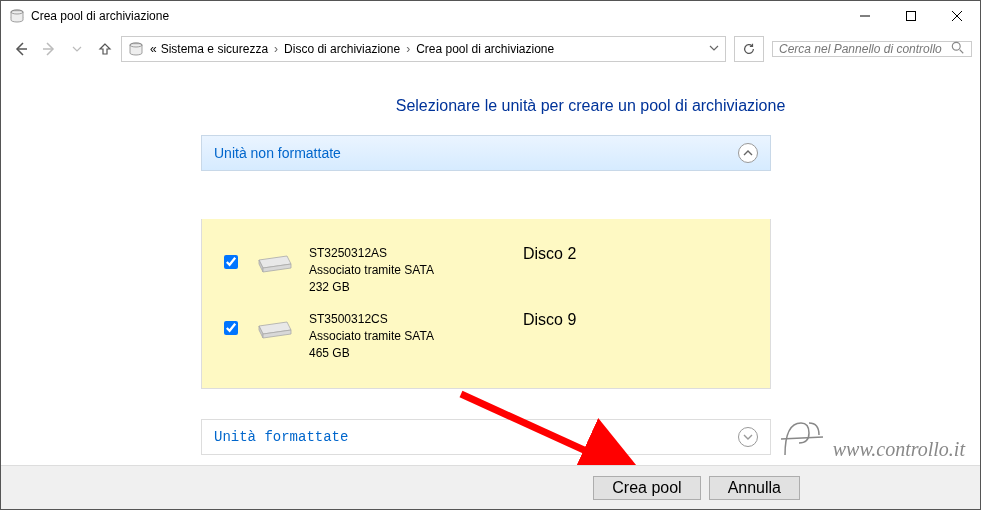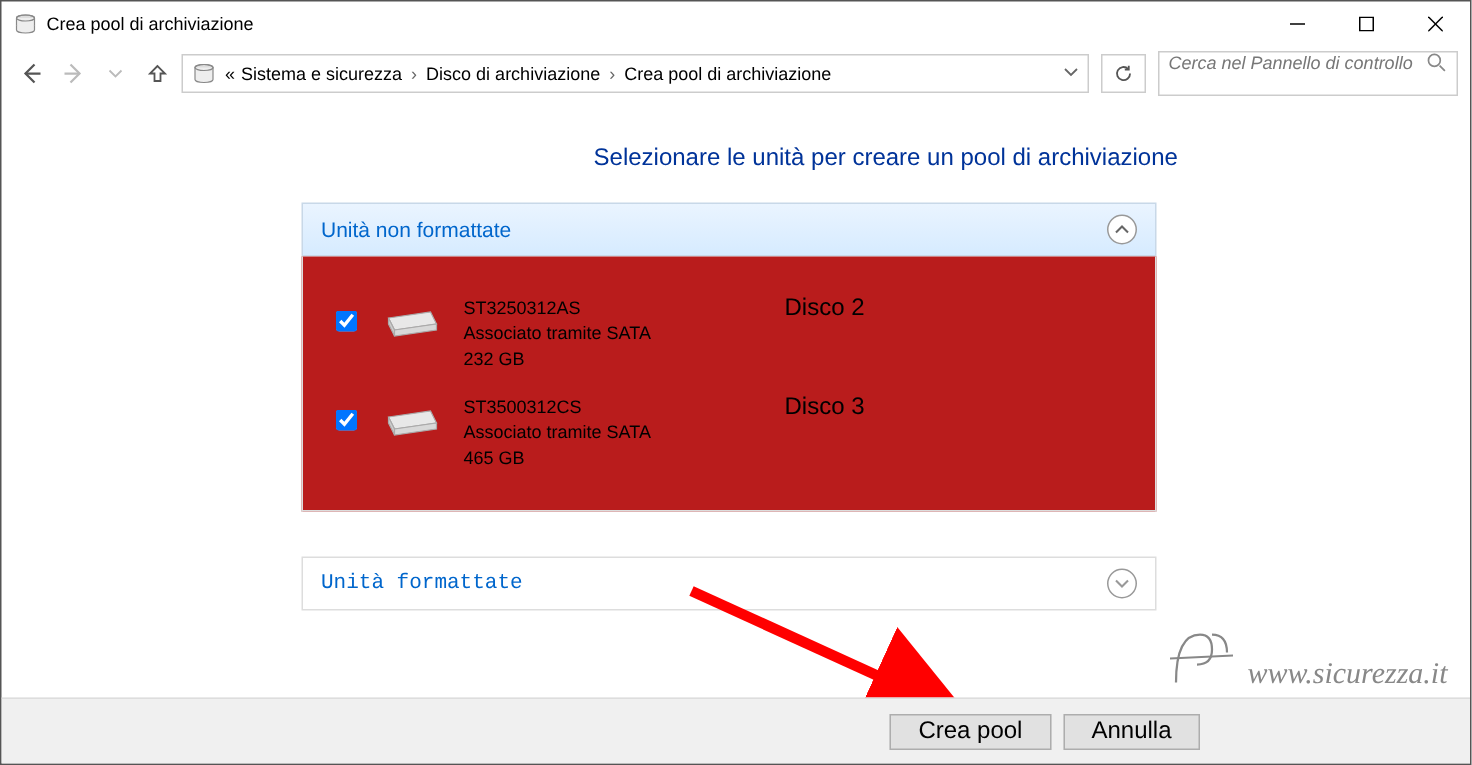--- a/index.html
+++ b/index.html
@@ -76,23 +76,24 @@
     width: 30px;
     height: 26px;
     border: 1px solid #ccc;
     display: flex;
     align-items: center;
     justify-content: center;
     margin-left: 4px;
   }
   .searchbox {
     width: 200px;
-    height: 30px;
+    height: 16px;
     border: 1px solid #ccc;
     display: flex;
+    align-items: center;
     padding: 0 6px;
     margin-left: 4px;
     color: #777;
     font-style: italic;
     gap: 4px;
   }
   .searchbox .placeholder { flex: 1; font-style: italic; }
   .content {
     padding: 10px 0 0 200px;
   }
@@ -132,21 +133,22 @@
     border-radius: 50%;
     display: flex;
     align-items: center;
     justify-content: center;
     background: #fff;
   }
   .section-body {
     border: 1px solid #ddd;
     border-top: none;
     padding: 18px 18px 18px 18px;
-    background: #b91c1c;
+    background: #fef9c3;
+    margin-top: 48px;
   }
   .drive-row {
     display: flex;
     align-items: flex-start;
     gap: 14px;
     padding: 8px 0;
   }
   .drive-row input[type="checkbox"] {
     width: 14px;
     height: 14px;
@@ -350,21 +352,21 @@
             <path d="M4 8 L32 4 L36 12 L8 16 Z" fill="#e8e8e8" stroke="#aaa" stroke-width="0.8"></path>
             <path d="M4 8 L8 16 L8 20 L4 12 Z" fill="#ccc" stroke="#aaa" stroke-width="0.8"></path>
             <path d="M8 16 L36 12 L36 16 L8 20 Z" fill="#d8d8d8" stroke="#aaa" stroke-width="0.8"></path>
           </svg>
         </span>
         <div class="drive-info">
           <span>ST3500312CS</span>
           <span>Associato tramite SATA</span>
           <span>465 GB</span>
         </div>
-        <div class="drive-label">Disco 3</div>
+        <div class="drive-label">Disco 9</div>
       </div>
 
     </div>
 
     <div style="height:14px"></div>
 
     <div class="section-header collapsed">
       <span class="sec-title">Unità formattate</span>
       <span class="chev-circle">
         <svg width="10" height="10" viewBox="0 0 10 10">
@@ -383,19 +385,19 @@
   </defs>
   <line x1="10" y1="8" x2="190" y2="90" stroke="#ff0000" stroke-width="7" marker-end="url(#ah)"></line>
 </svg>
 
 <div class="watermark">
   <svg width="46" height="46" viewBox="0 0 46 46">
     <path d="M6 40 Q6 8 22 8 Q30 8 30 18 Q30 28 20 28" fill="none" stroke="#888" stroke-width="1.5"></path>
     <path d="M2 24 L44 22" fill="none" stroke="#888" stroke-width="1.5"></path>
     <path d="M30 8 Q40 8 40 20" fill="none" stroke="#888" stroke-width="1.5"></path>
   </svg>
-  <span>www.sicurezza.it</span>
+  <span>www.controllo.it</span>
 </div>
 
 <div class="footer-bar">
   <div class="footer-btn">Crea pool</div>
   <div class="footer-btn">Annulla</div>
 </div>
 
 </body></html>

